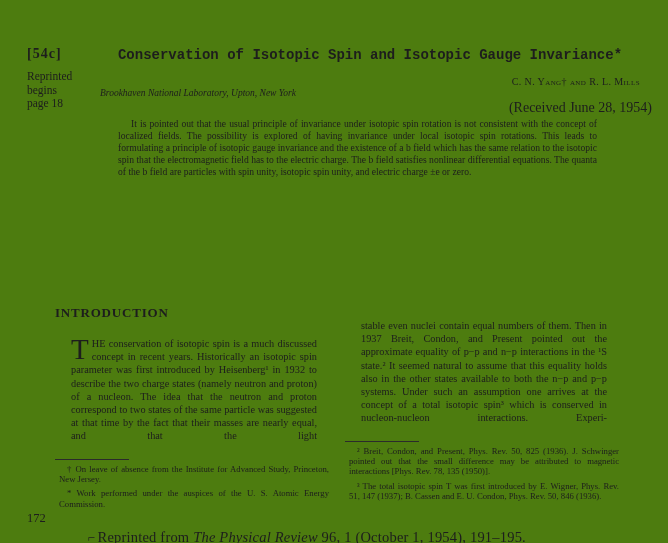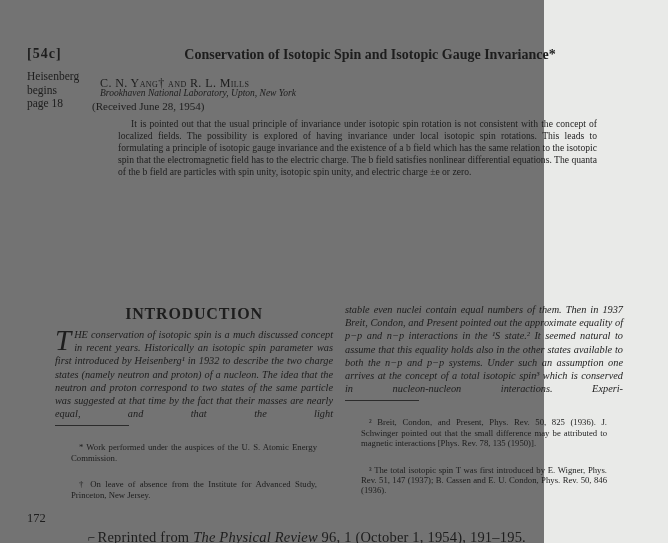--- a/index.html
+++ b/index.html
@@ -5,79 +5,79 @@
   html, body { margin: 0; padding: 0; }
   body {
     width: 668px; height: 543px;
     background: #e9eae8;
     font-family: "Liberation Serif", serif;
     color: #1d1d1d;
     overflow: hidden;
   }
   .page {
     position: relative;
-    width: 544px; height: 543px;
-    background: #737373;
+    width: 668px; height: 543px;
+    background: #4d7c0f;
   }
   
   .margin-label {
     position: absolute; left: 27px; top: 46px;
     font-size: 14px; font-weight: bold; letter-spacing: 1px;
   }
   .margin-note {
     position: absolute; left: 27px; top: 70px;
     font-size: 11.5px; line-height: 13.5px;
   }
   
   .title {
     position: absolute; left: 100px; top: 47px; width: 540px;
-    text-align: center; font-weight: bold; font-size: 14px;
+    text-align: center; font-weight: bold; font-size: 14px; font-family: Liberation Mono, monospace;
   }
   .authors {
     position: absolute; left: 100px; top: 76px; width: 540px;
-    text-align: left; font-size: 12px; font-variant: small-caps;
+    text-align: right; font-size: 10px; font-variant: small-caps;
     letter-spacing: 0.4px;
   }
   .affiliation {
     position: absolute; left: 100px; top: 88px; width: 540px;
     text-align: left; font-style: italic; font-size: 9.5px;
   }
   .received {
-    position: absolute; left: 92px; top: 100px; width: 540px;
-    text-align: left; font-size: 11px;
+    position: absolute; left: 112px; top: 100px; width: 540px;
+    text-align: right; font-size: 14px;
   }
   
   .abstract {
     position: absolute; left: 118px; top: 118px; width: 479px;
     font-size: 9.6px; line-height: 11.9px;
     text-align: justify; text-indent: 13px;
   }
   
   .col { position: absolute; width: 278px; }
   .col-left  { left: 55px;  top: 305px; }
   .col-right { left: 345px; top: 303px; }
   .section-heading {
-    text-align: center; font-weight: bold; font-size: 16px;
+    text-align: left; font-weight: bold; font-size: 13px;
     letter-spacing: 0.8px; margin: 0 0 5px 0;
   }
   .body-par {
-    margin: 0; font-size: 10.3px; line-height: 13.2px;
-    text-align: justify; text-align-last: justify; font-style: italic;
+    margin: 16px; font-size: 10.3px; line-height: 13.2px;
+    text-align: justify; text-align-last: justify;
   }
   .dropcap {
     float: left; font-size: 29px; line-height: 23px;
     padding: 1px 3px 0 0;
   }
   .fn-rule {
     width: 74px; height: 0;
     border-top: 1.4px solid #2b2b2b;
     margin: 5px 0 3px 0;
   }
   .footnote {
-    margin: 16px; font-size: 8.7px; line-height: 10.4px;
+    margin: 4px; font-size: 8.7px; line-height: 10.4px;
     text-align: justify; text-indent: 8px;
   }
   
   .book-page-number {
     position: absolute; left: 27px; top: 511px;
     font-size: 12.5px;
   }
   .reprint-line {
     position: absolute; left: 88px; top: 508px;
     font-size: 14.5px; letter-spacing: 0.2px; margin-top: 21px;
@@ -86,38 +86,38 @@
   .reprint-line .journal { font-style: italic; }
   .reprint-line span { display: inline; }
 </style>
 </head>
 <body>
 
 <div class="page">
 
   <div class="margin-label">[54c]</div>
   <div class="margin-note">
-    <div>Heisenberg</div>
+    <div>Reprinted</div>
     <div>begins</div>
     <div>page 18</div>
   </div>
 
   <div class="title">Conservation of Isotopic Spin and Isotopic Gauge Invariance*</div>
   <div class="authors">C. N. Yang† and R. L. Mills</div>
   <div class="affiliation">Brookhaven National Laboratory, Upton, New York</div>
   <div class="received">(Received June 28, 1954)</div>
 
   <div class="abstract">It is pointed out that the usual principle of invariance under isotopic spin rotation is not consistent with the concept of localized fields. The possibility is explored of having invariance under local isotopic spin rotations. This leads to formulating a principle of isotopic gauge invariance and the existence of a b field which has the same relation to the isotopic spin that the electromagnetic field has to the electric charge. The b field satisfies nonlinear differential equations. The quanta of the b field are particles with spin unity, isotopic spin unity, and electric charge ±e or zero.</div>
 
   <div class="col col-left">
     <div class="section-heading">INTRODUCTION</div>
     <p class="body-par"><span class="dropcap">T</span><span>HE conservation of isotopic spin is a much discussed concept in recent years. Historically an isotopic spin parameter was first introduced by Heisenberg¹ in 1932 to describe the two charge states (namely neutron and proton) of a nucleon. The idea that the neutron and proton correspond to two states of the same particle was suggested at that time by the fact that their masses are nearly equal, and that the light</span></p>
     <div class="fn-rule"></div>
+    <p class="footnote">† On leave of absence from the Institute for Advanced Study, Princeton, New Jersey.</p>
     <p class="footnote">* Work performed under the auspices of the U. S. Atomic Energy Commission.</p>
-    <p class="footnote">† On leave of absence from the Institute for Advanced Study, Princeton, New Jersey.</p>
   </div>
 
   <div class="col col-right">
     <p class="body-par">stable even nuclei contain equal numbers of them. Then in 1937 Breit, Condon, and Present pointed out the approximate equality of p−p and n−p interactions in the ¹S state.² It seemed natural to assume that this equality holds also in the other states available to both the n−p and p−p systems. Under such an assumption one arrives at the concept of a total isotopic spin³ which is conserved in nucleon-nucleon interactions. Experi-</p>
     <div class="fn-rule"></div>
     <p class="footnote">² Breit, Condon, and Present, Phys. Rev. 50, 825 (1936). J. Schwinger pointed out that the small difference may be attributed to magnetic interactions [Phys. Rev. 78, 135 (1950)].</p>
     <p class="footnote">³ The total isotopic spin T was first introduced by E. Wigner, Phys. Rev. 51, 147 (1937); B. Cassen and E. U. Condon, Phys. Rev. 50, 846 (1936).</p>
   </div>
 
   <div class="book-page-number">172</div>

